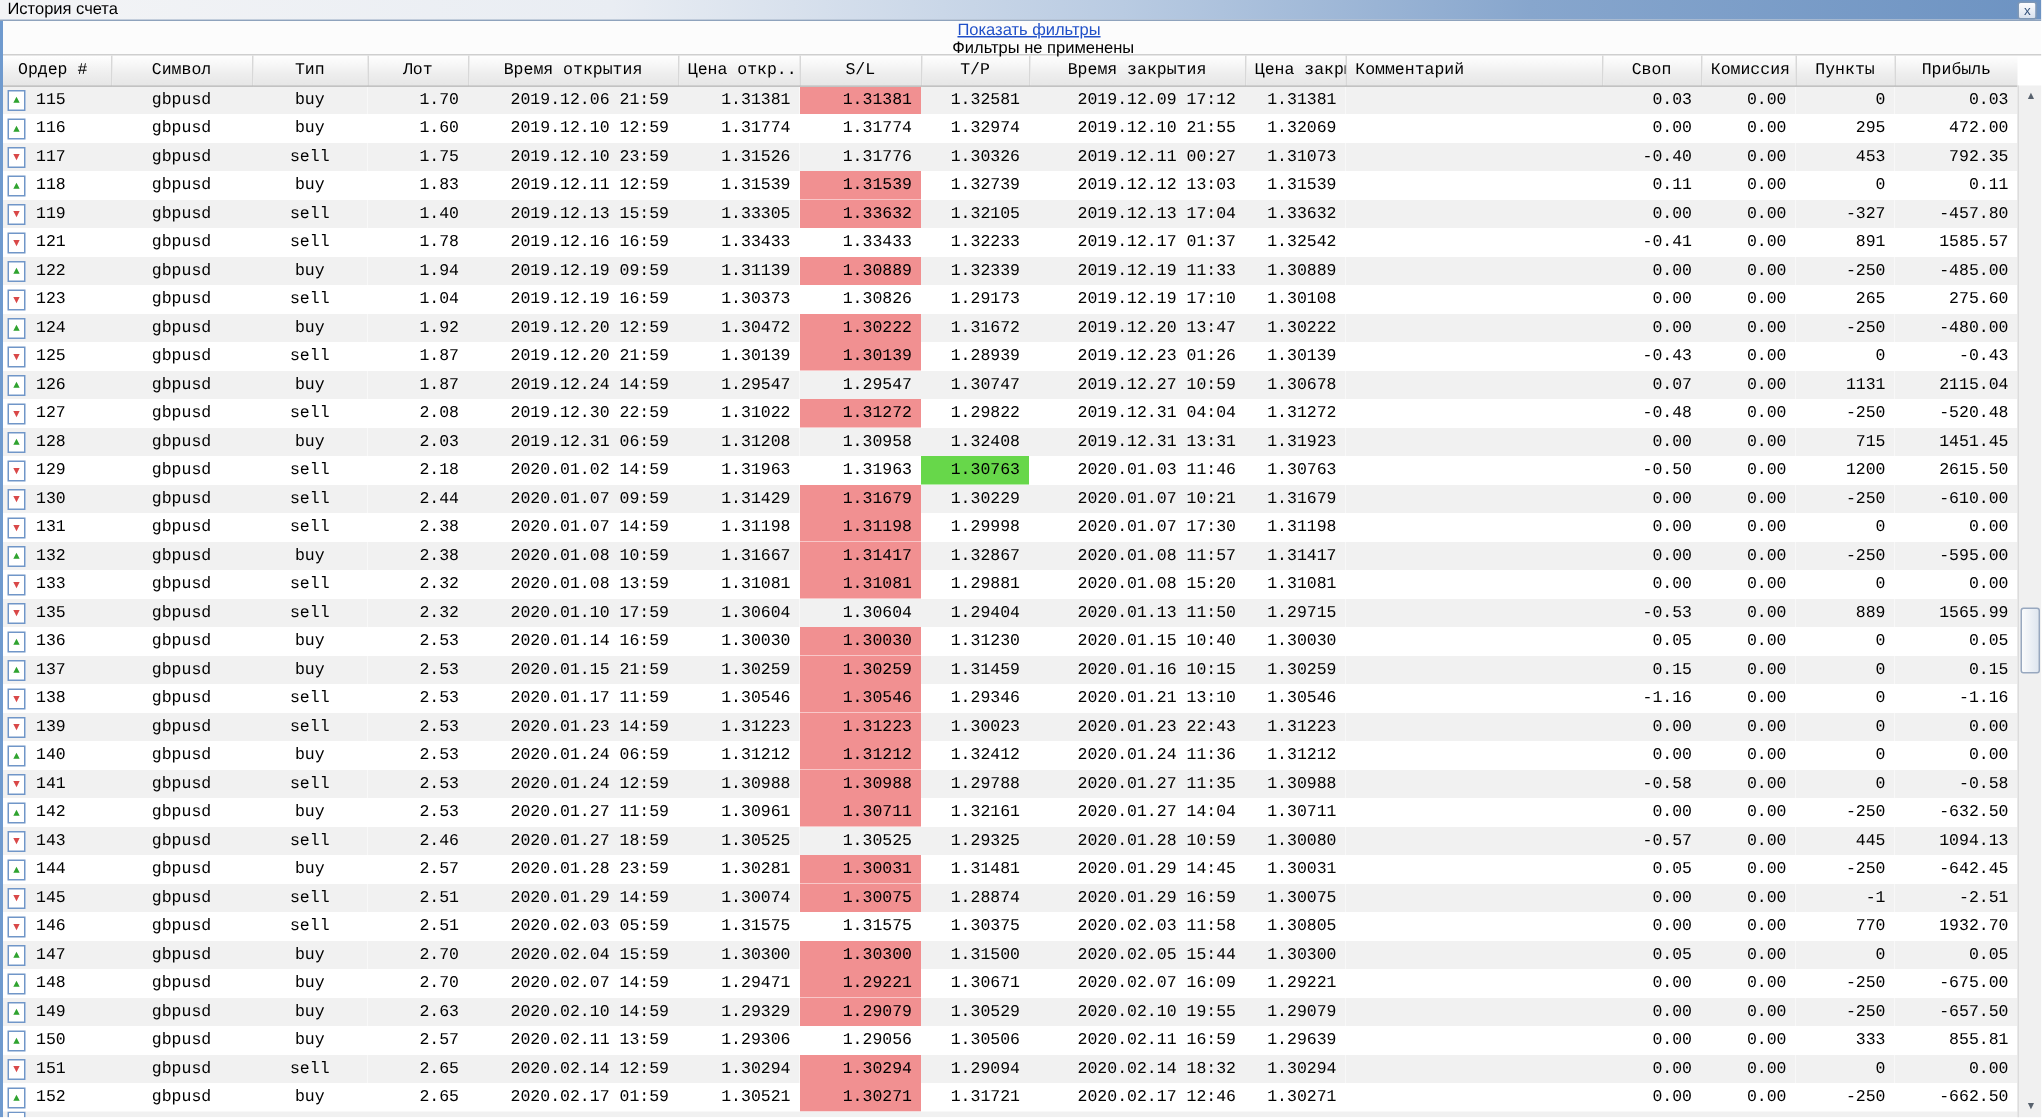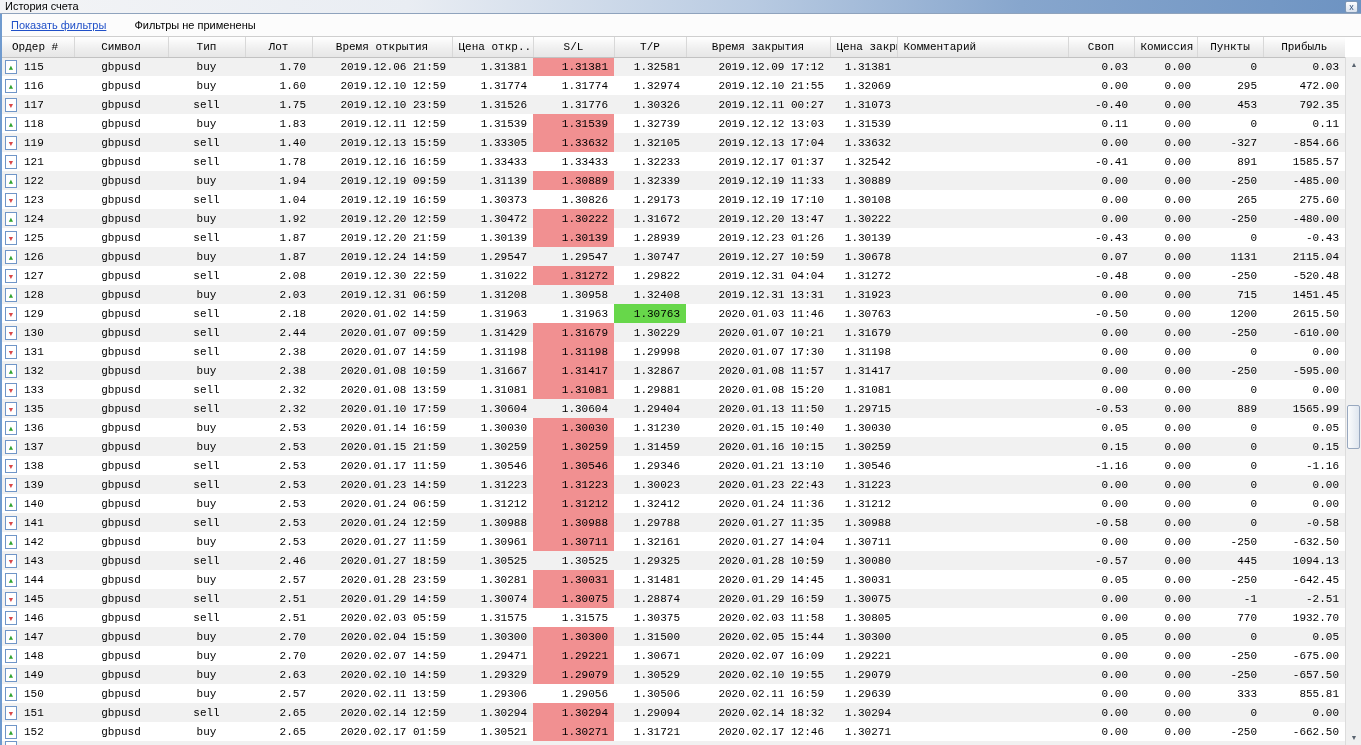--- a/index.html
+++ b/index.html
@@ -15,21 +15,21 @@
   .close-btn { position:absolute; right:3px; top:1px; width:13px; height:12px;
     background:linear-gradient(#fdfdfe,#d9e2ee); border:1px solid #7e97b5; border-radius:2px;
     font-size:9px; line-height:10px; text-align:center; color:#31507a; cursor:pointer; }
 
   
   .main { position:absolute; left:0; top:14px; width:1361px; height:731px;
     border-left:2px solid #6f9ace; background:#fff; }
 
   
   .filterbar { height:23px; background:#fcfcfc; border-bottom:1px solid #cfcfcf;
-    display:flex; align-items:center; }
+    display:flex; align-items:center;flex-direction:column; }
   .filter-link { margin-left:9px; color:#2050c8; text-decoration:underline; cursor:pointer; }
   .filter-status { margin-left:28px; color:#000; }
 
   
   table { border-collapse:collapse; table-layout:fixed; width:1343px;font-family:Liberation Mono, monospace; }
   thead th { height:20px; font-weight:normal; font-size:11px; white-space:nowrap; overflow:hidden;
     background:linear-gradient(#ffffff,#eeeeee 60%,#e6e6e6);
     border-bottom:1px solid #c2c2c2; border-right:1px solid #d8d8d8; padding:0 6px; }
   thead th.no-sep { border-right:none; }
   th.al { text-align:left; } th.ar { text-align:center; } th.ac { text-align:center; }
@@ -214,21 +214,21 @@
     <td class="ar">2019.12.13 15:59</td>
     <td class="ar">1.33305</td>
     <td class="ar hl-red">1.33632</td>
     <td class="ar">1.32105</td>
     <td class="ar">2019.12.13 17:04</td>
     <td class="ar">1.33632</td>
     <td class="al"></td>
     <td class="ar">0.00</td>
     <td class="ar">0.00</td>
     <td class="ar">-327</td>
-    <td class="ar">-854.66</td>
+    <td class="ar">-457.80</td>
   </tr>
           <tr>
     <td class="icon-cell">
       <span class="trade-icon sell"><span class="arrow">▼</span></span>
     </td>
     <td class="al" style="padding-left:2px">121</td>
     <td class="ac">gbpusd</td>
     <td class="ac">sell</td>
     <td class="ar">1.78</td>
     <td class="ar">2019.12.16 16:59</td>

